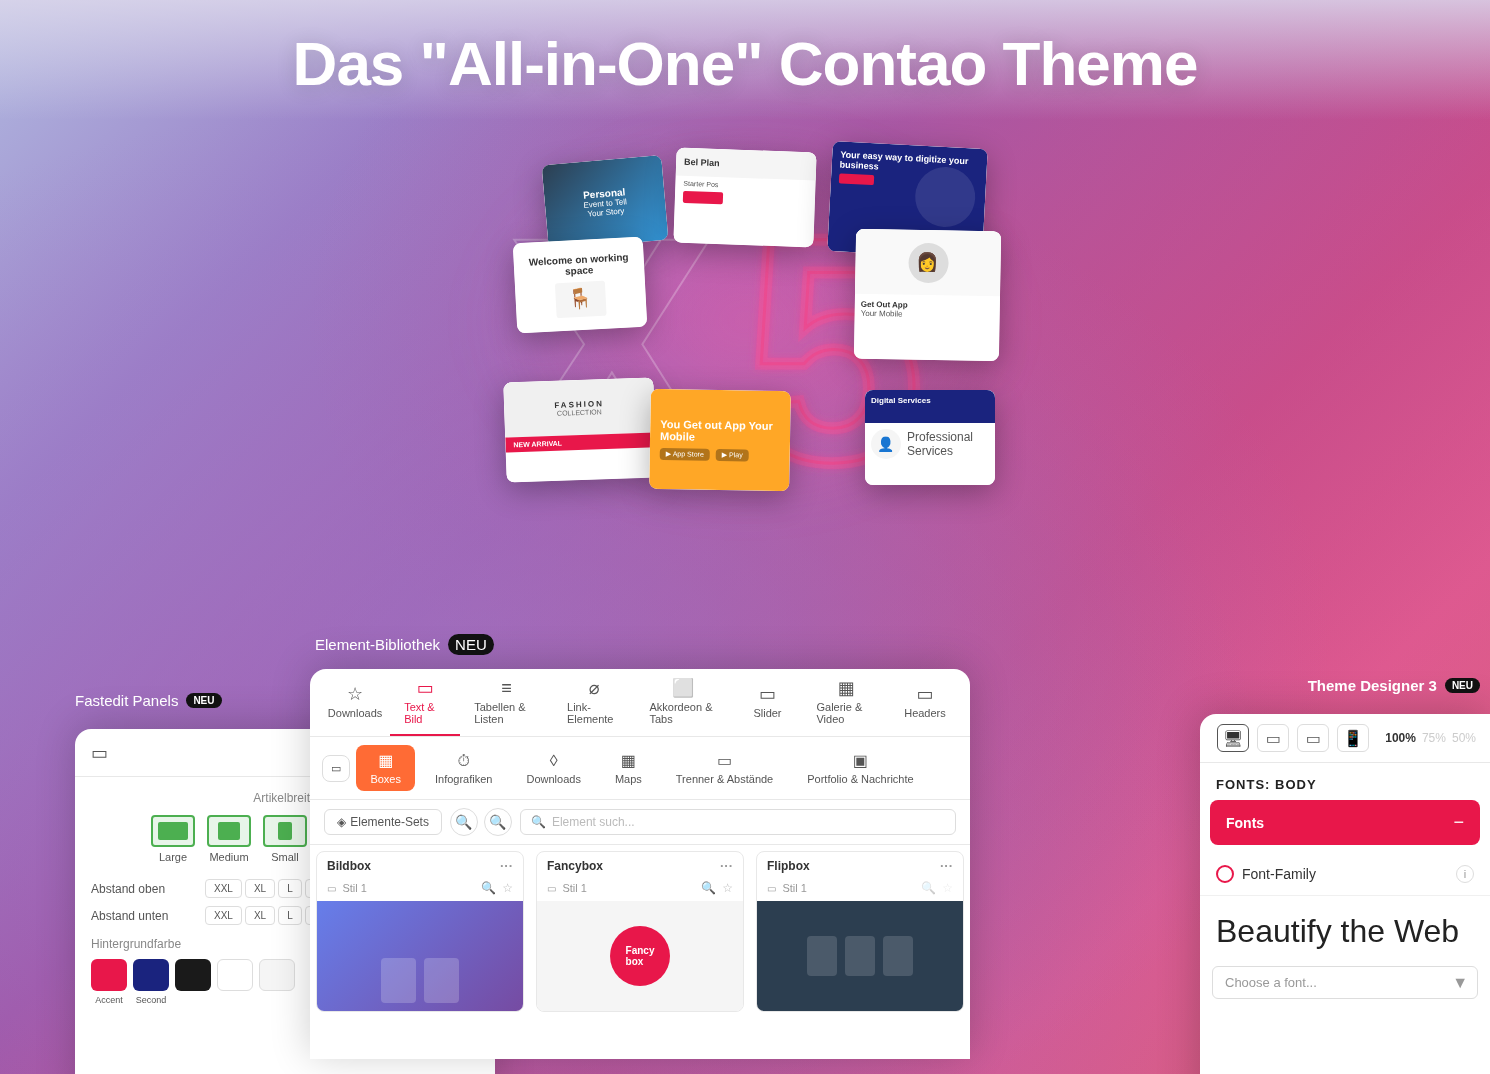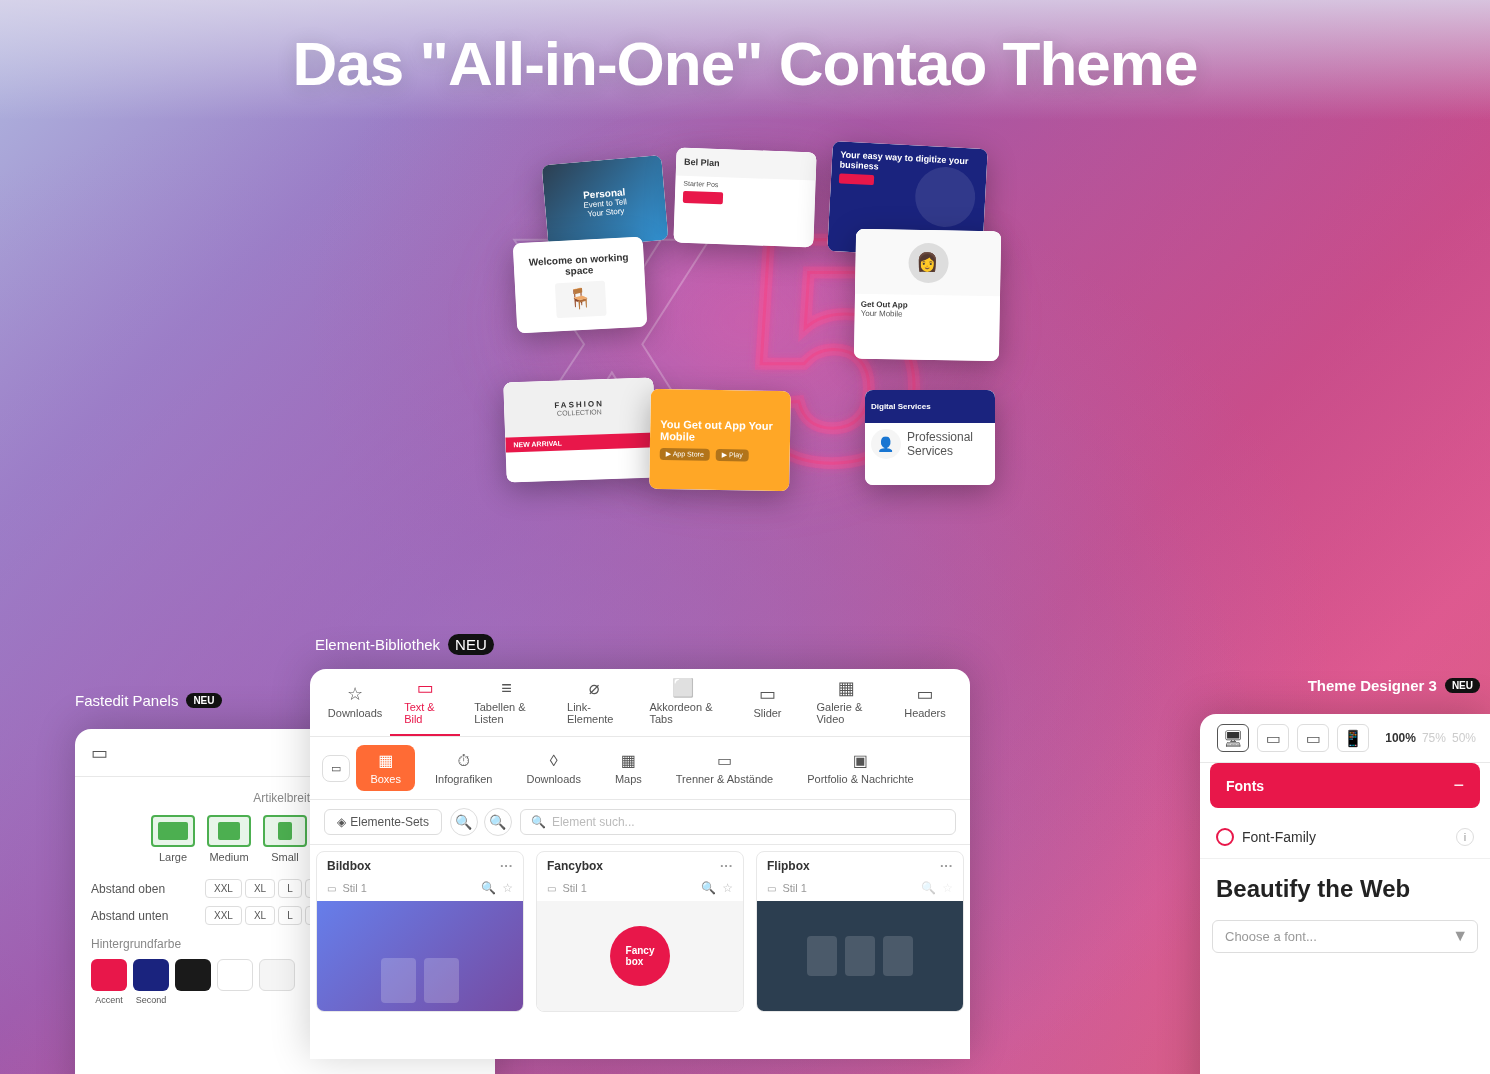--- a/index.html
+++ b/index.html
@@ -540,22 +540,22 @@
     }
     .font-circle {
       width: 18px; height: 18px;
       border: 2px solid #e8174a;
       border-radius: 50%;
     }
 
     
     .theme-preview-text {
       padding: 16px;
-      font-size: 24px;
-      font-weight: 700;
+      font-size: 32px;
+      font-weight: 400;
       color: #222;
       line-height: 1.2;
     }
 
     
     .theme-font-select {
       margin: 0 12px 12px;
       position: relative;
     }
     .theme-font-select select {
@@ -695,21 +695,21 @@
       <div style="color:#fff;font-weight:bold;font-size:11px;margin-bottom:6px;">You Get out App Your Mobile</div>
       <div style="display:flex;gap:6px;">
         <div style="background:rgba(0,0,0,0.3);border-radius:4px;padding:2px 6px;font-size:7px;color:#fff;">▶ App Store</div>
         <div style="background:rgba(0,0,0,0.3);border-radius:4px;padding:2px 6px;font-size:7px;color:#fff;">▶ Play</div>
       </div>
     </div>
   </div>
 
   <div class="screenshot-card" style="bottom:15px;right:10px;width:130px;height:95px;">
     <div style="width:100%;height:100%;background:#fff;">
-      <div style="background:#1a237e;height:35%;display:flex;align-items:center;padding:6px;">
+      <div style="background:#1a237e;height:35%;display:flex;align-items:flex-start;padding:6px;">
         <div style="color:#fff;font-size:8px;font-weight:bold;">Digital Services</div>
       </div>
       <div style="padding:6px;display:flex;align-items:center;gap:6px;">
         <div style="width:30px;height:30px;background:#f5f5f5;border-radius:50%;display:flex;align-items:center;justify-content:center;font-size:14px;">👤</div>
         <div style="font-size:12px;color:#555;">Professional<br>Services</div>
       </div>
     </div>
   </div>
 </div>
 
@@ -984,20 +984,21 @@
       <div class="theme-device-btn">▭</div>
       <div class="theme-device-btn">▭</div>
       <div class="theme-device-btn">📱</div>
       <div class="theme-size-btns">
         <span class="theme-size-btn">100%</span>
         <span style="color:#ccc">75%</span>
         <span style="color:#ccc">50%</span>
       </div>
     </div>
 
+    <div class="theme-section-title">FONTS: BODY</div>
 
     <div class="theme-accordion">
       <div class="theme-accordion-header">
         <span>Fonts</span>
         <span class="minus">−</span>
       </div>
     </div>
 
     <div class="theme-row">
       <div class="theme-row-label">

